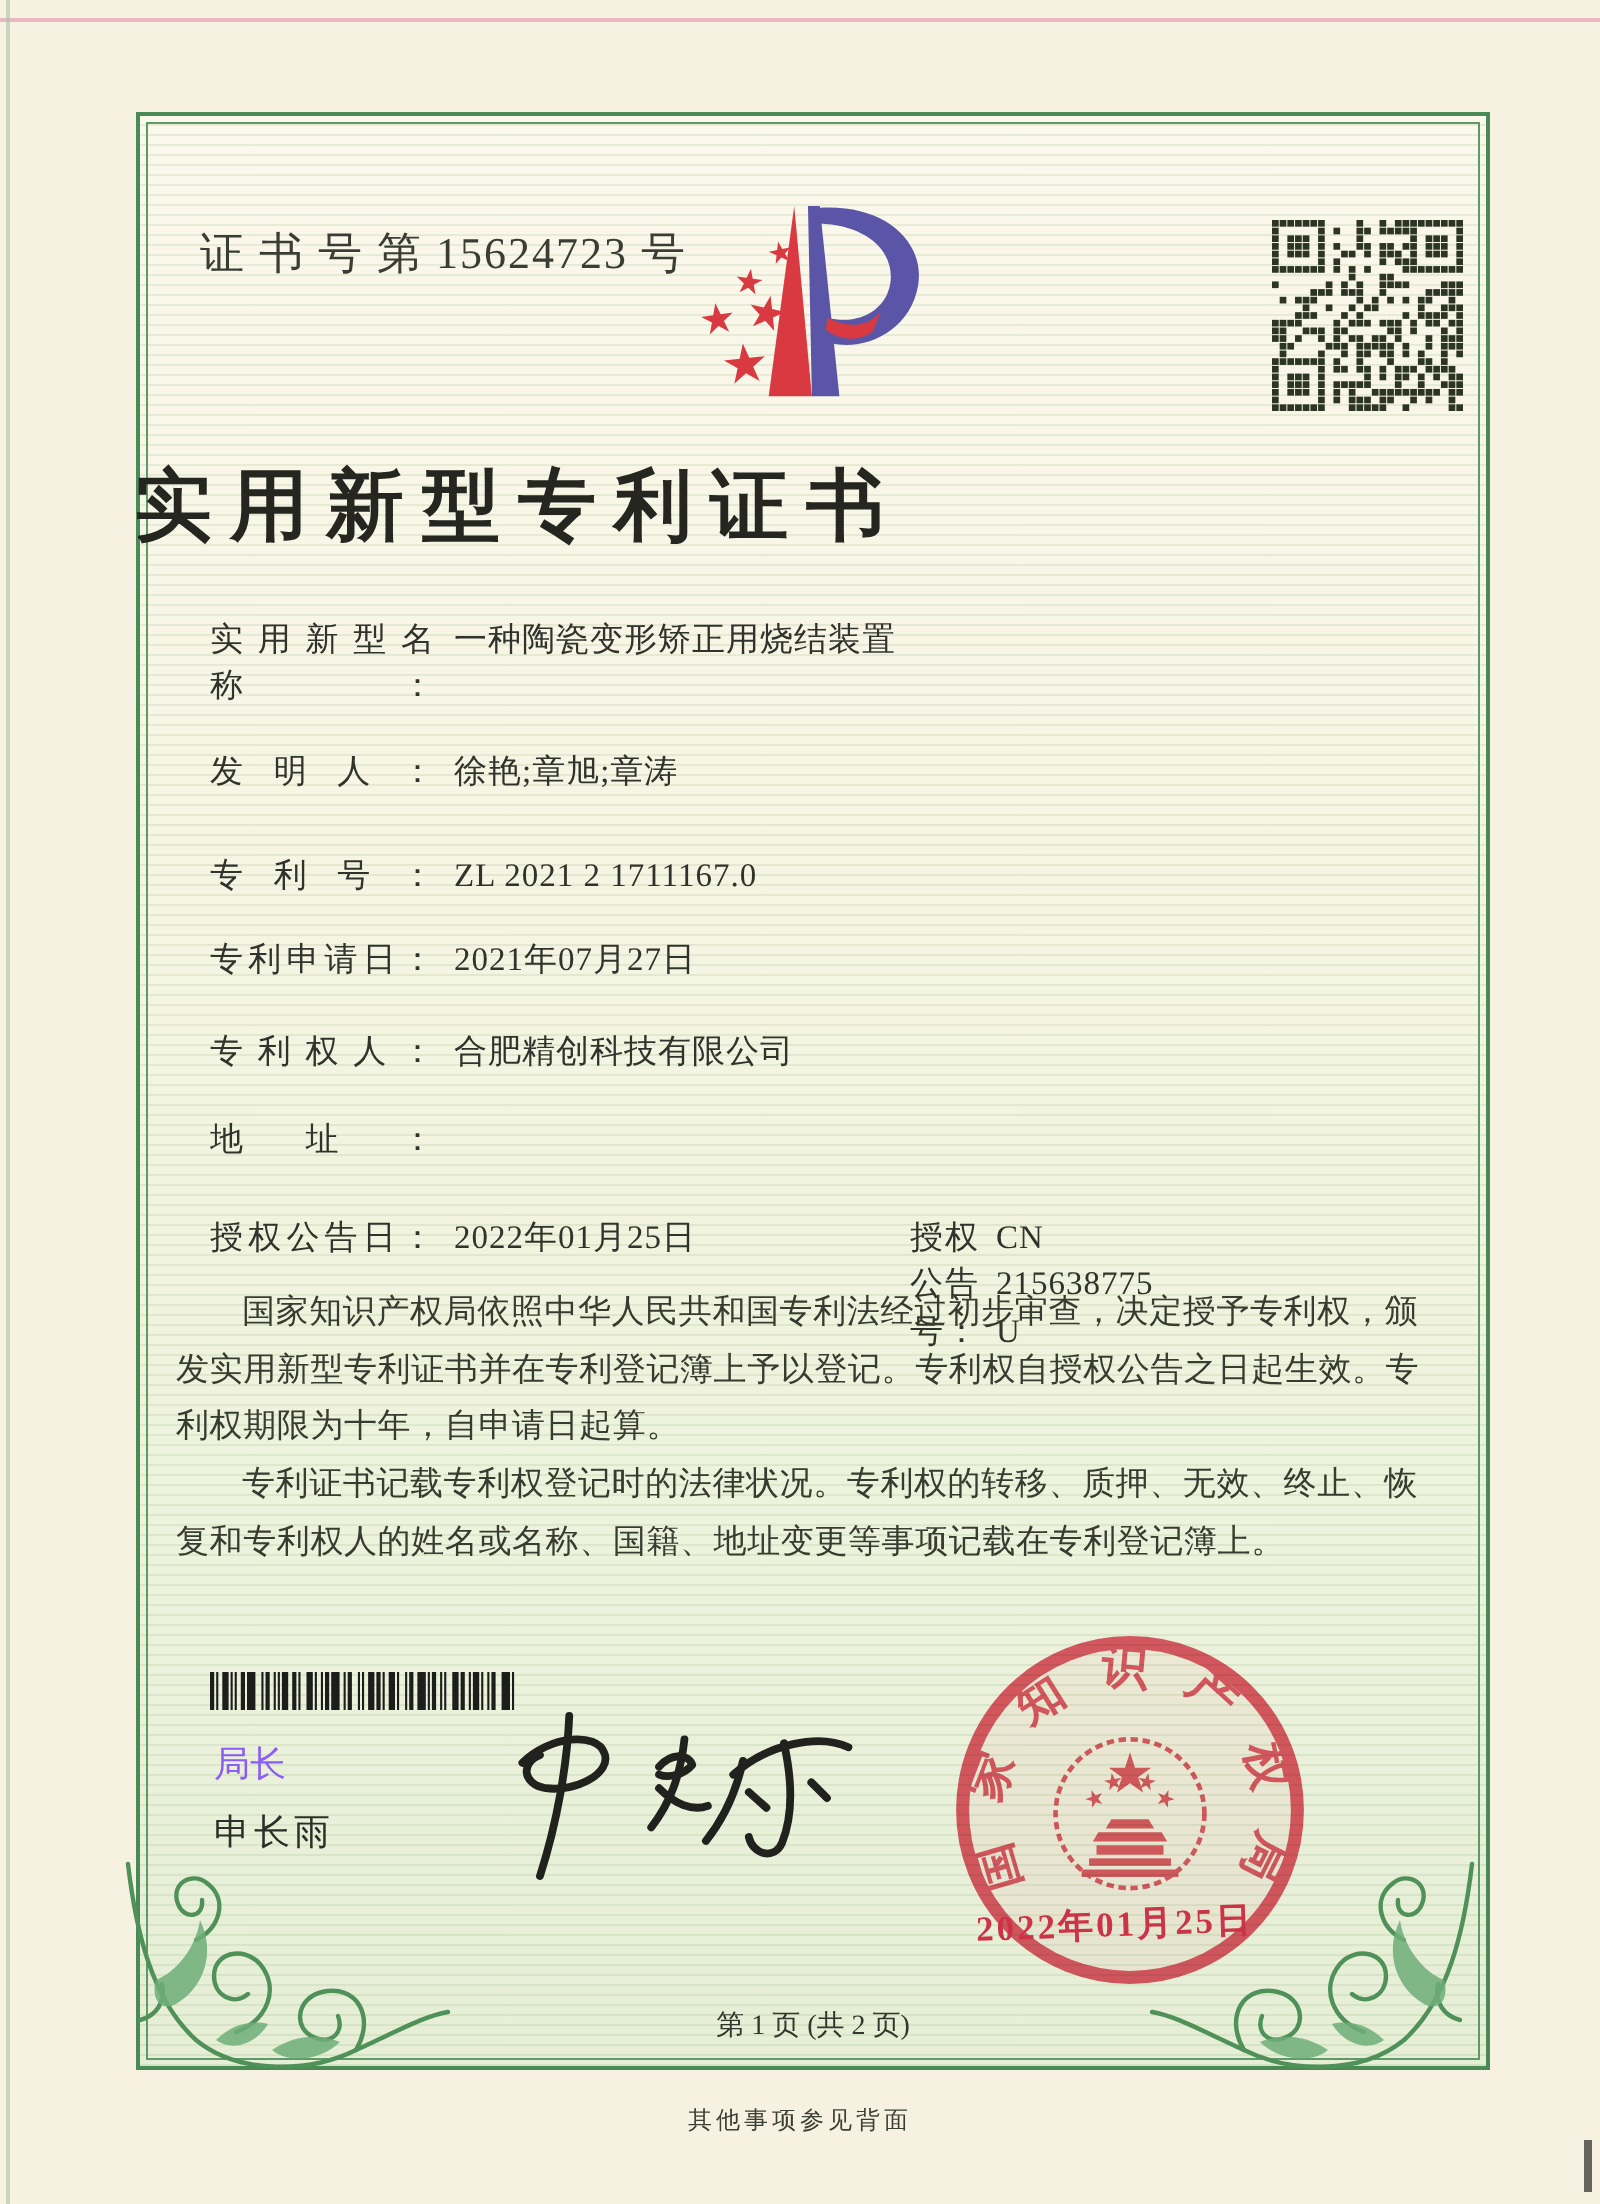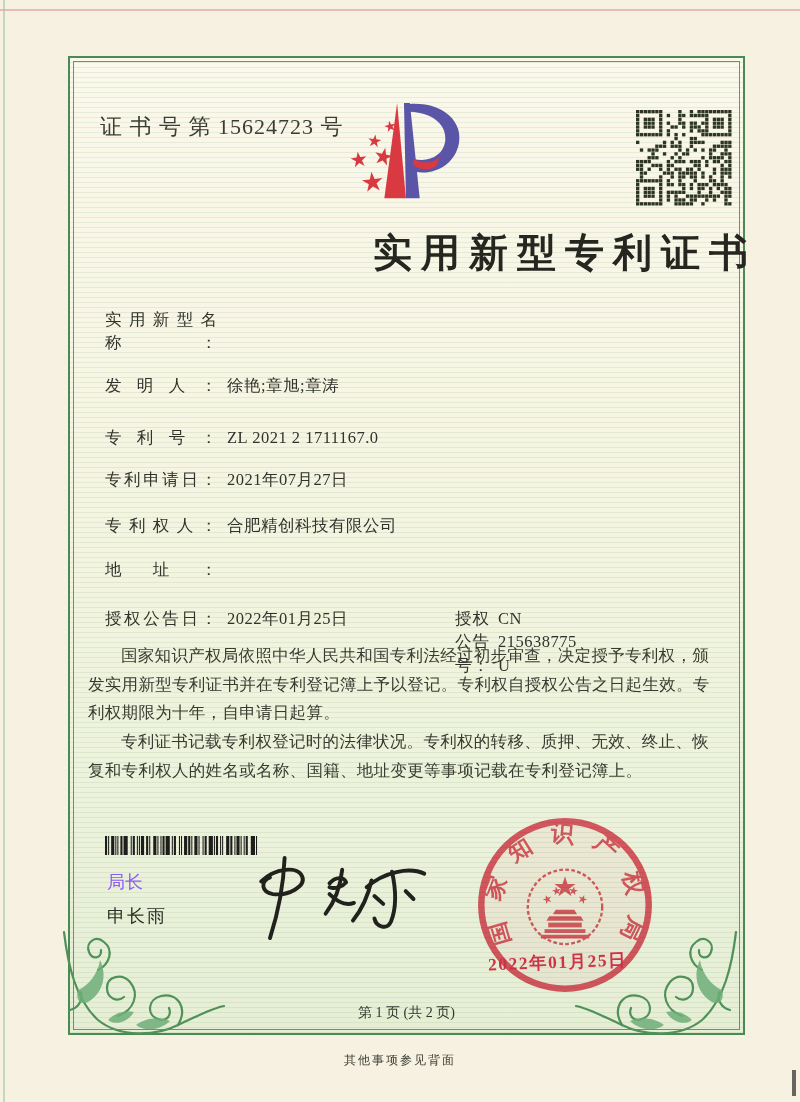--- a/index.html
+++ b/index.html
@@ -23,21 +23,21 @@
       linear-gradient(180deg,#fbf8ec 0%,#f7f5e4 35%,#eef3dd 70%,#e6eed6 100%);
   }
   .frame::after{
     content:"";position:absolute;inset:3px;border:1px solid #5d9a67;pointer-events:none;
   }
   .cert-no{position:absolute;left:100px;top:112px;font-size:22px;color:#3a3d33;letter-spacing:1px;}
   .logo{position:absolute;left:338px;top:100px;width:130px;height:108px;}
   .qr{position:absolute;left:636px;top:110px;width:96px;height:96px;}
   .qr svg{width:100%;height:100%;}
   .title{
-    position:absolute;left:80px;top:226px;width:677px;text-align:right;
+    position:absolute;left:67px;top:226px;width:677px;text-align:left;
     font-size:39px;font-weight:600;letter-spacing:9px;color:#24261f;
   }
   .fields{position:absolute;left:105px;top:0;width:640px;font-size:16.5px;color:#30332b;}
   .frow{position:absolute;display:flex;align-items:flex-start;line-height:1.42;}
   .flabel{
     display:inline-block;width:112px;flex:0 0 112px;
     text-align:justify;text-align-last:justify;text-justify:inter-character;
   }
   .fvalue{margin-left:10px;letter-spacing:.5px;}
   .r1{top:308px;} .r2{top:374px;} .r3{top:426px;} .r4{top:468px;} .r5{top:514px;}
@@ -453,20 +453,21 @@
           <rect x="92.16" y="92.16" width="3.34" height="3.34"></rect>
         </g>
       </svg>
   </div>
 
   <div class="title">实用新型专利证书</div>
 
   <div class="fields">
     <div class="frow r1">
       <span class="flabel">实用新型名称：</span>
+      <span class="fvalue">一种陶瓷变形矫正用烧结装置</span>
     </div>
     <div class="frow r2">
       <span class="flabel">发明人：</span>
       <span class="fvalue">徐艳;章旭;章涛</span>
     </div>
     <div class="frow r3">
       <span class="flabel">专利号：</span>
       <span class="fvalue">ZL 2021 2 1711167.0</span>
     </div>
     <div class="frow r4">

